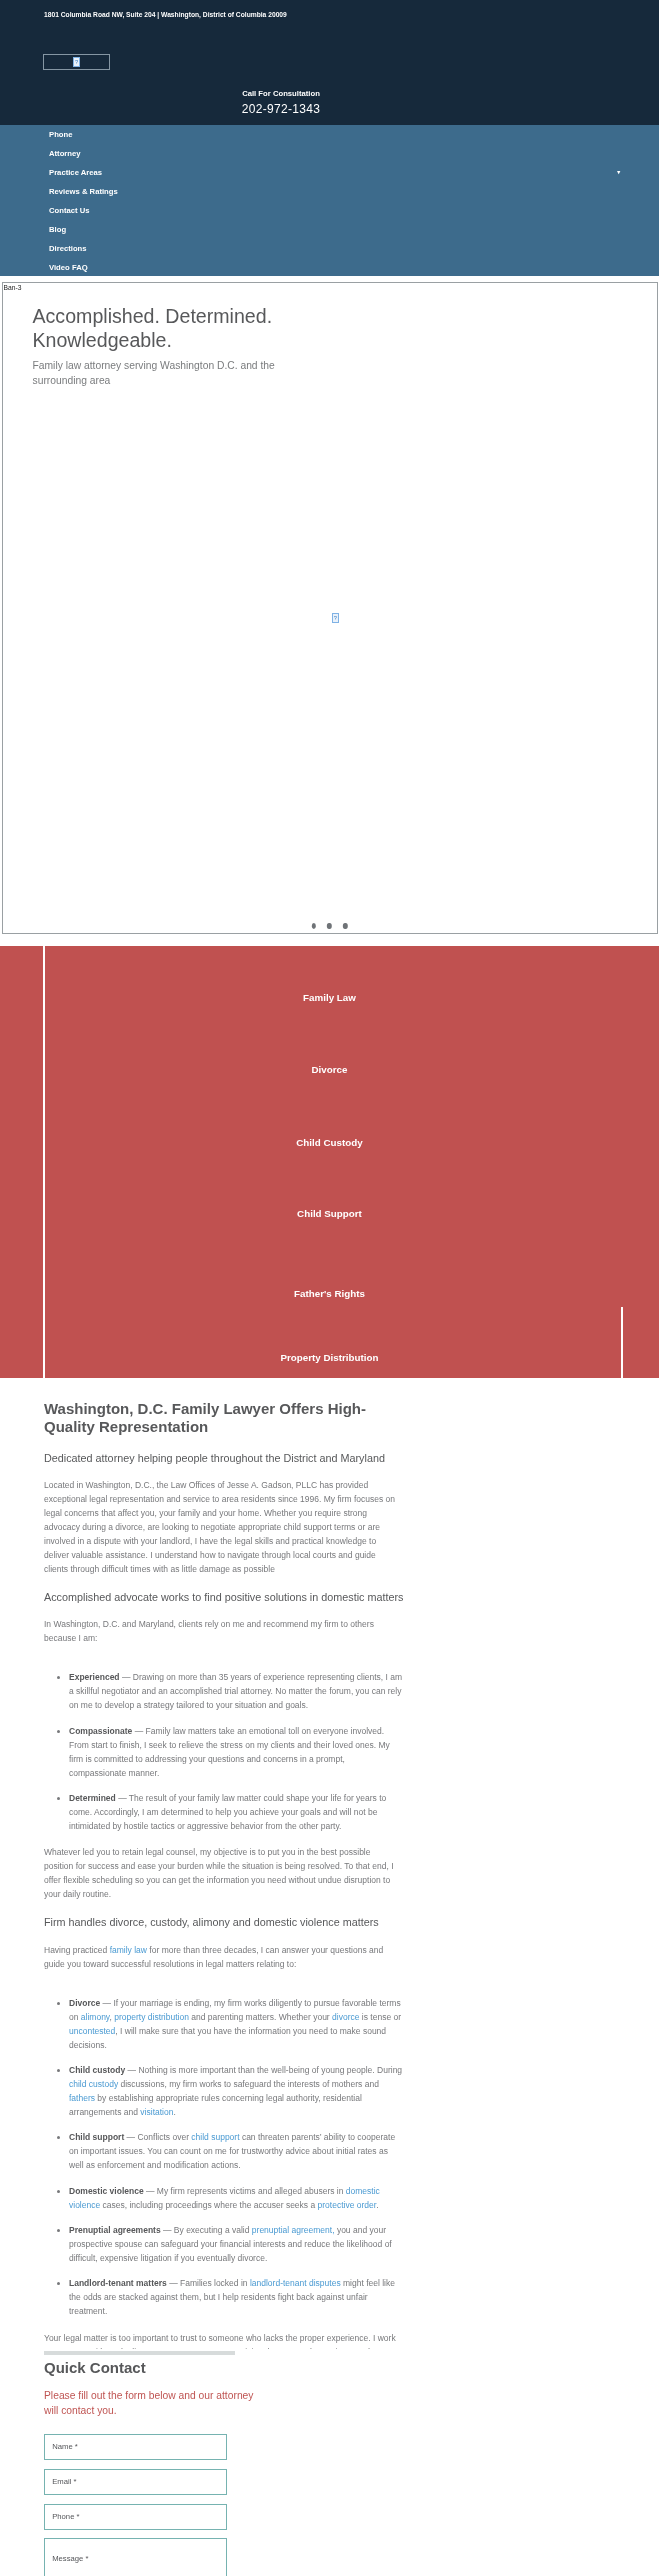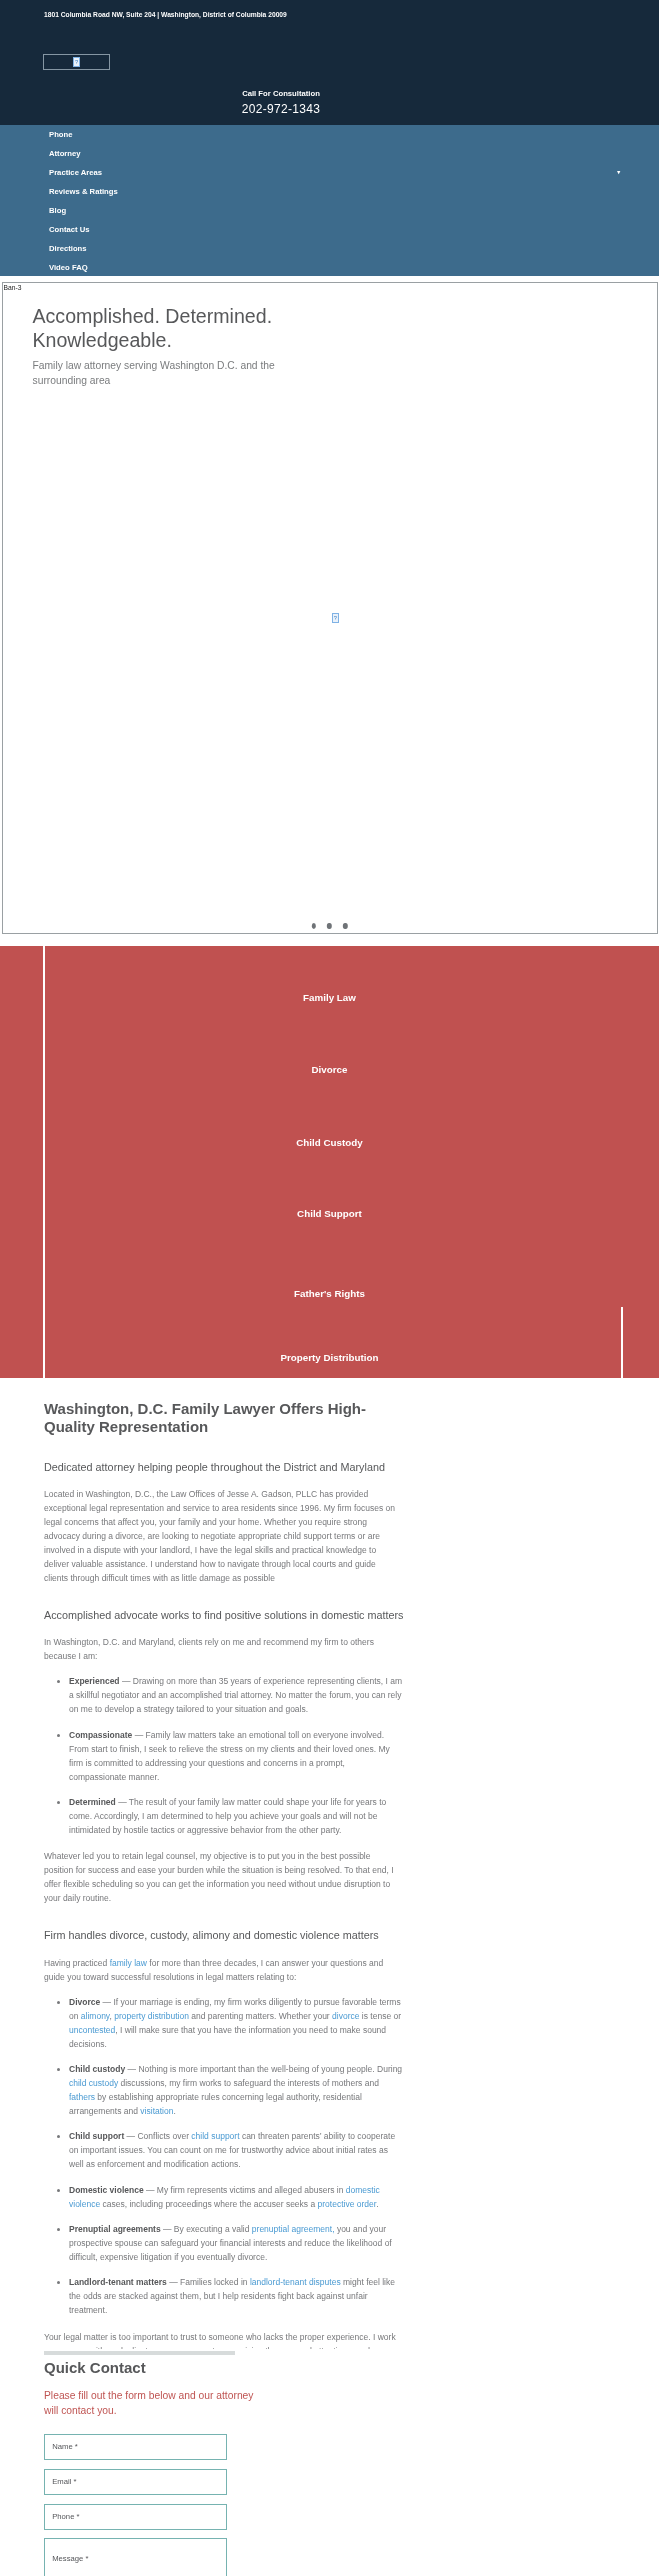--- a/index.html
+++ b/index.html
@@ -34,23 +34,23 @@
   .practice { position:absolute; top:946px; left:0; width:659px; height:432px; background:#c05150; }
   .practice .vl-left { position:absolute; left:43px; top:0; width:1.5px; height:100%; background:#ffffff; }
   .practice .vl-right { position:absolute; left:621px; top:361px; width:1.5px; height:72px; background:#ffffff; }
   .pa { position:absolute; left:0; width:659px; text-align:center; color:#ffffff; font-size:9.8px; font-weight:bold; line-height:12.4px; }
   .pa0{top:46px;} .pa1{top:118px;} .pa2{top:191px;} .pa3{top:262px;} .pa4{top:342px;} .pa5{top:406px;}
 
   
   .content { position:absolute; top:1378px; left:0; width:659px; height:971px; background:#fff; overflow:hidden; }
   .col { margin-left:44px; width:355px; }
   .content h1 { padding-top:21.6px; width:371px; font-size:15px; line-height:18.5px; font-weight:bold; color:#57585a; }
-  .content h2 { margin-top:23px; width:361px; font-size:10.8px; line-height:15px; font-weight:normal; color:#57585a; }
+  .content h2 { margin-top:14px; width:361px; font-size:10.8px; line-height:15px; font-weight:normal; color:#57585a; }
   .content p { margin-top:12.4px; font-size:8.5px; line-height:14px; color:#77787b; }
-  .content ul { margin-top:11px; padding-left:25px; list-style:disc; }
+  .content ul { margin-top:25px; padding-left:25px; list-style:disc; }
   .content li { margin-bottom:11.3px; width:335px; font-size:8.5px; line-height:14px; color:#77787b; }
   .content strong { color:#57585a; }
   .lnk { color:#4a9ad2; }
 
   
   .quick { position:absolute; top:2349px; left:0; width:659px; height:343px; background:#fff; }
   .gbar { position:relative; margin-left:44px; width:191px; height:4.1px; background:#d7dbdb; }
   .quick .gbar { top:1.5px; }
   .sec-title { margin:6px 0 0 44px; font-size:15px; font-weight:bold; color:#57585a; }
   .red-intro { margin:12.4px 0 0 44px; width:211px; font-size:10.3px; line-height:15px; color:#bf5452; }
@@ -73,22 +73,22 @@
       <div class="call-label">Call For Consultation</div>
       <div class="call-phone">202-972-1343</div>
     </div>
   </header>
 
   <nav class="nav">
     <a class="nav-item">Phone</a>
     <a class="nav-item">Attorney</a>
     <a class="nav-item"><span>Practice Areas</span><span class="arr">▾</span></a>
     <a class="nav-item">Reviews &amp; Ratings</a>
+    <a class="nav-item">Contact Us</a>
     <a class="nav-item">Blog</a>
-    <a class="nav-item">Contact Us</a>
     <a class="nav-item">Directions</a>
     <a class="nav-item">Video FAQ</a>
   </nav>
 
   <section class="banner">
     <div class="banner-alt">Ban-3</div>
     <h1 class="hero-h">Accomplished. Determined. Knowledgeable.</h1>
     <div class="hero-sub">Family law attorney serving Washington D.C. and the surrounding area</div>
     <span class="bimg center">?</span>
     <div class="dots">

